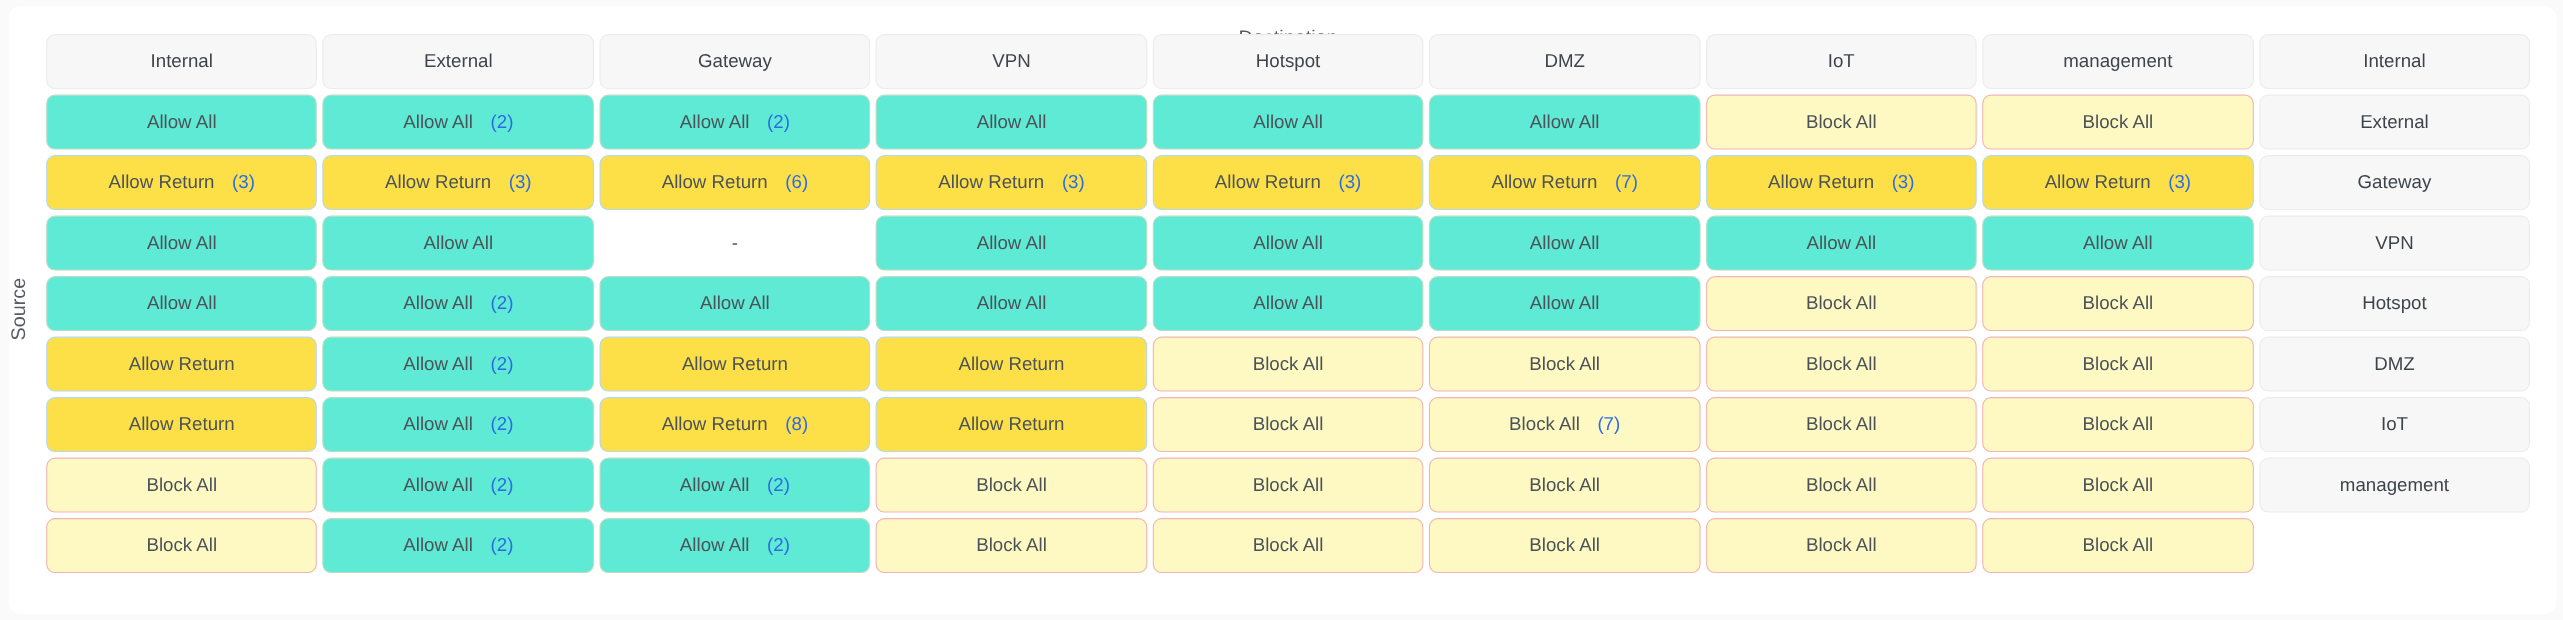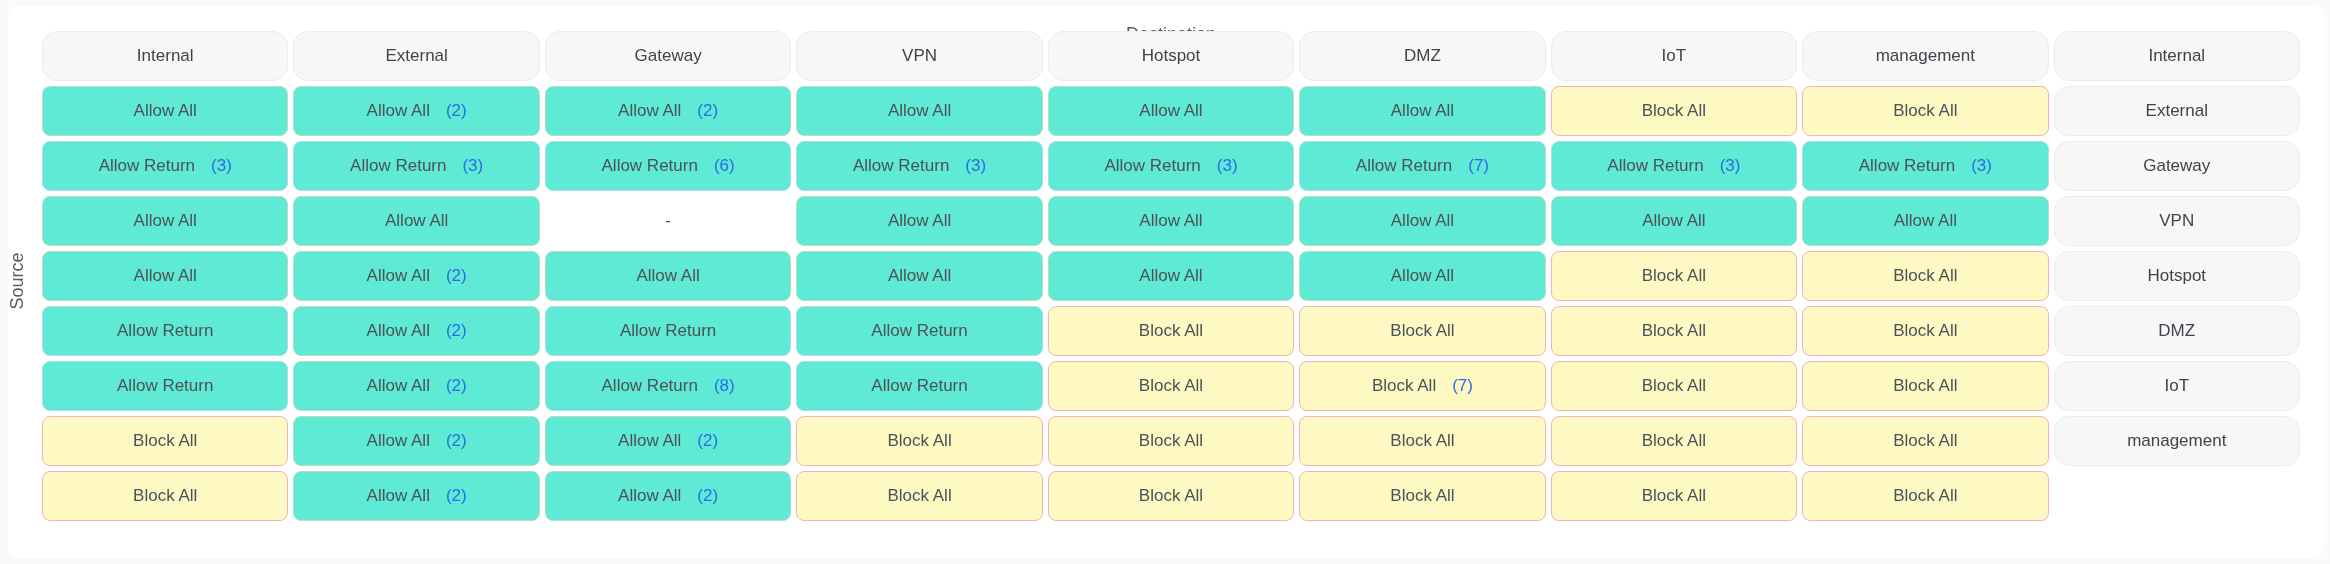--- a/index.html
+++ b/index.html
@@ -52,30 +52,29 @@
     gap: 16px;
     font-size: 17px;
     color: #4b5258;
     white-space: nowrap;
   }
   .head {
     background: #f7f7f8;
     border-color: #ececee;
     color: #3e444b;
     cursor: pointer;
-    border-radius: 15px;
   }
   .corner {
     background: #e8f0fd;
     border-color: #e8f0fd;
     color: #2d6be5;
     cursor: pointer;
   }
   .allow  { background: #5eead4; border-color: #b9ddc2; cursor: pointer; }
-  .return { background: #5eead4; border-color: #b3d9f0; cursor: pointer; }
+  .return { background: #fde047; border-color: #b3d9f0; cursor: pointer; }
   .block  { background: #fef9c3; border-color: #f0b5b3; cursor: pointer; }
   .empty  { background: transparent; border-color: transparent; }
   .count  { color: #2d6be5; }
 </style>
 </head>
 <body>
 
 <div class="card"></div>
 
 <div class="dest-label">Destination</div>

